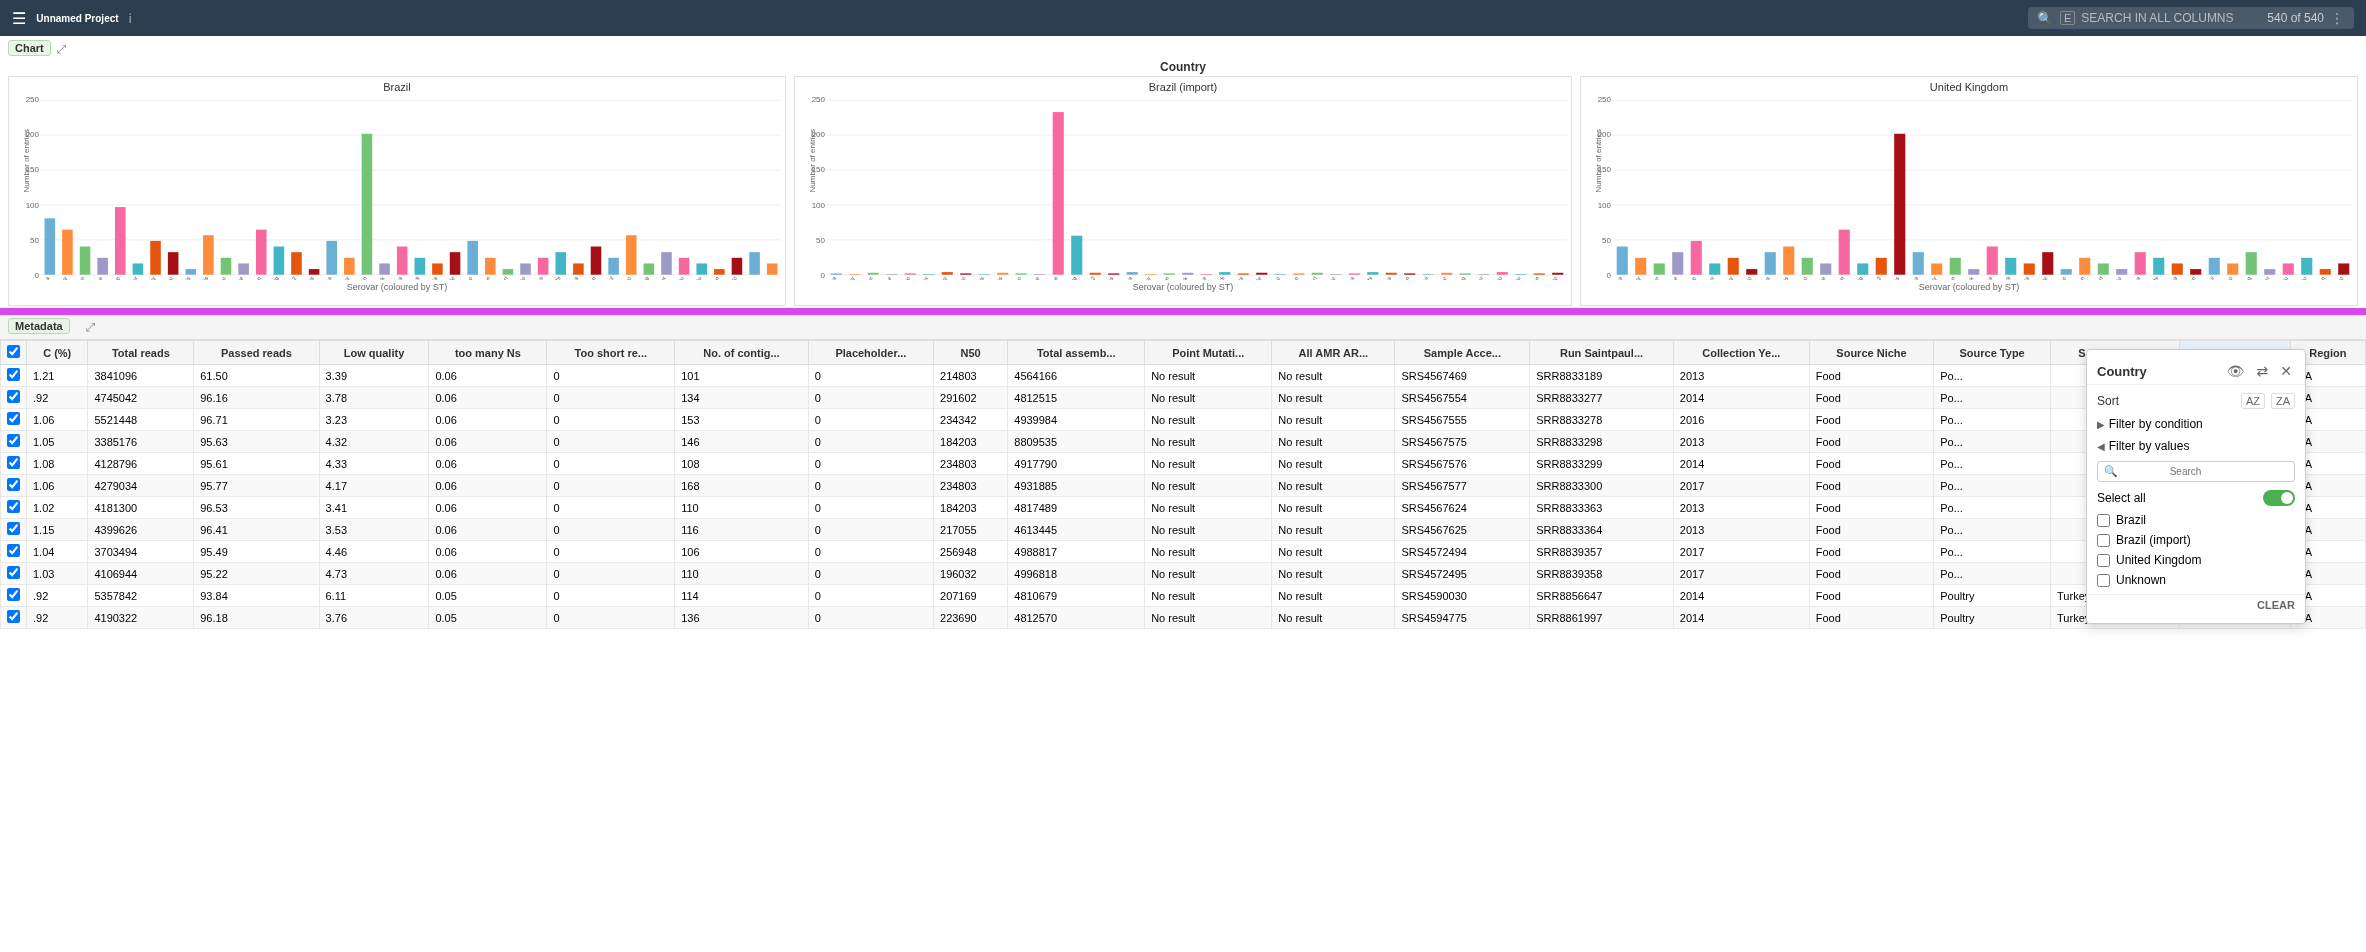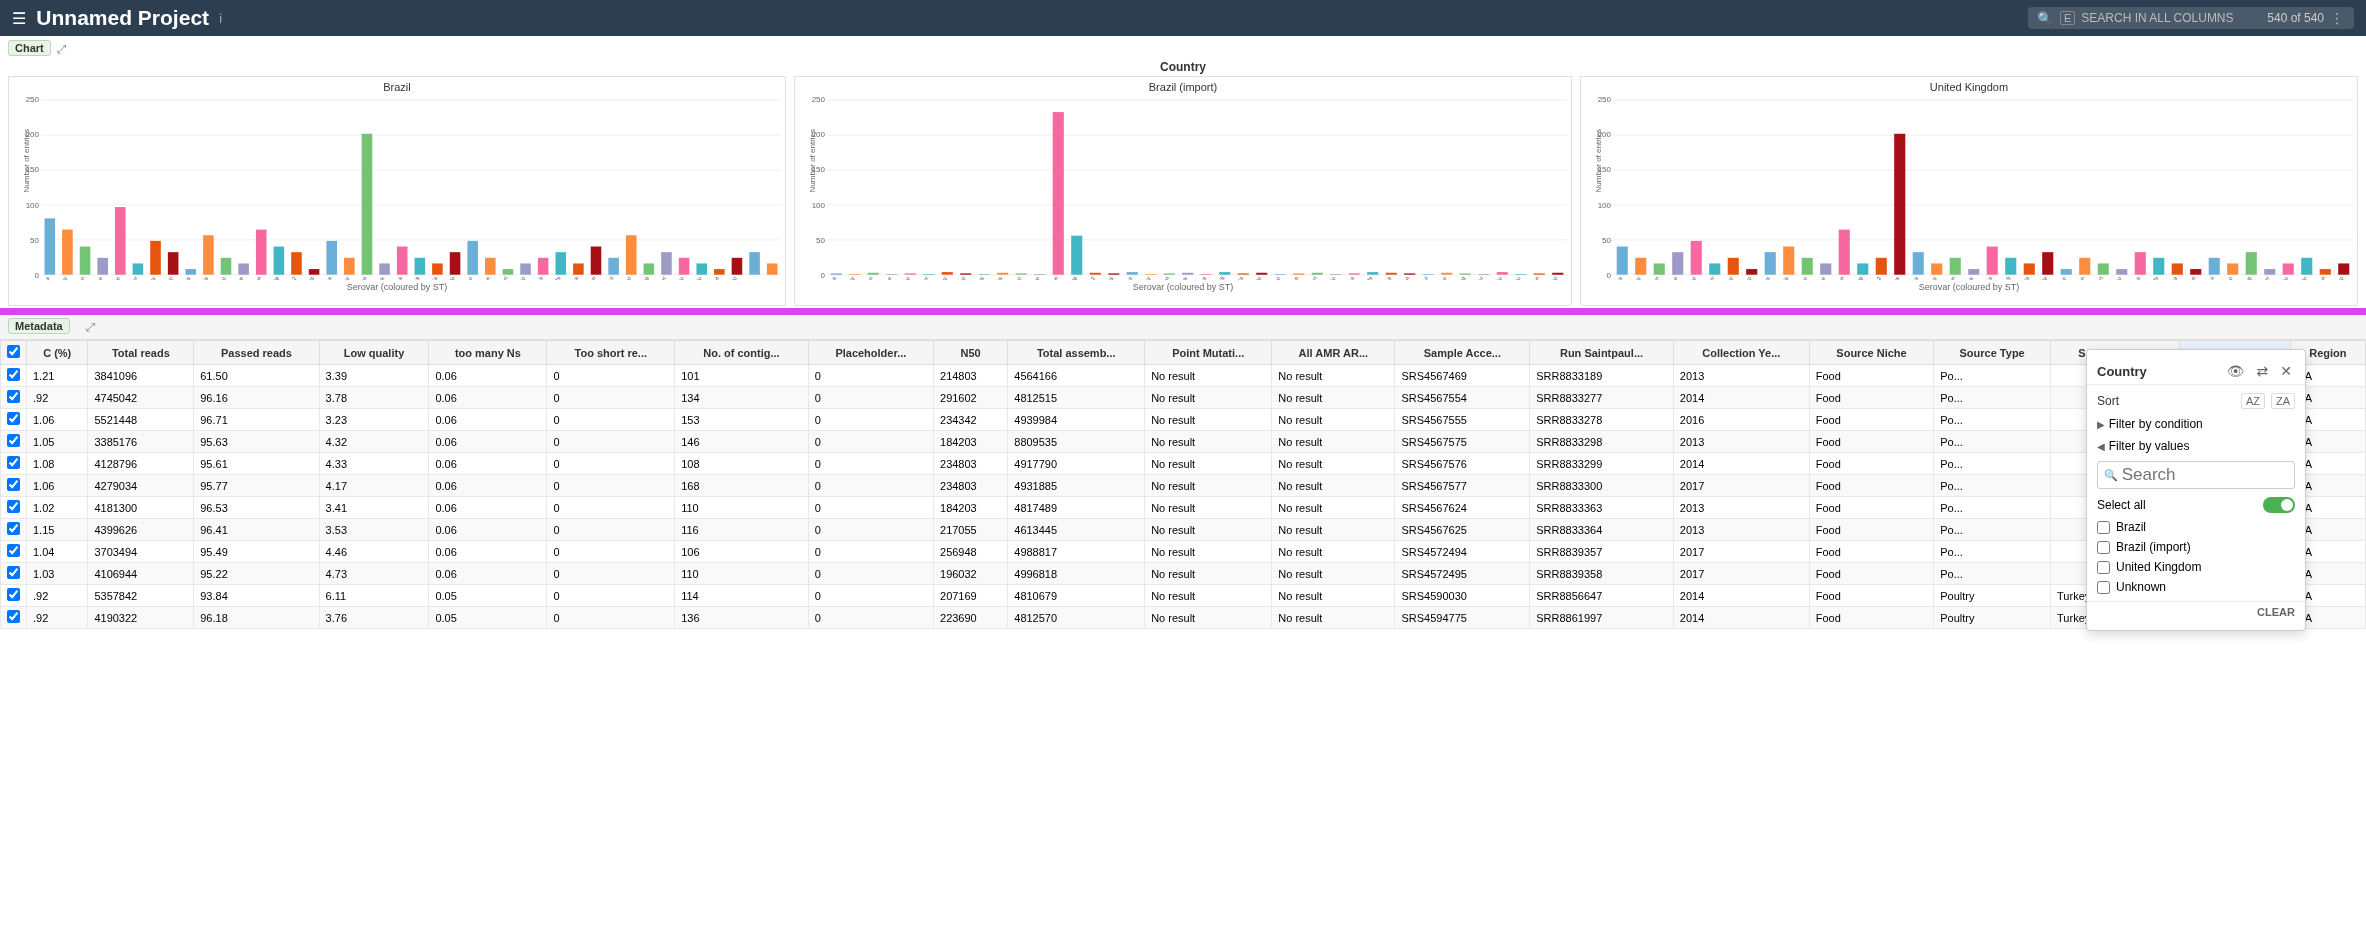--- a/index.html
+++ b/index.html
@@ -8,21 +8,21 @@
     
     .header {
       background: #2c3e50;
       height: 36px;
       display: flex;
       align-items: center;
       padding: 0 12px;
       gap: 10px;
     }
     .header-menu-icon { color: #fff; font-size: 16px; cursor: pointer; }
-    .header-title { color: #fff; font-size: 21px; font-weight: 600; }
+    .header-title { color: #fff; font-size: 10px; font-weight: 600; }
     .header-info-icon { color: #aaa; font-size: 13px; cursor: pointer; }
     .header-search {
       margin-left: auto;
       display: flex;
       align-items: center;
       background: rgba(255,255,255,0.15);
       border-radius: 4px;
       padding: 3px 10px;
       gap: 6px;
     }
@@ -192,22 +192,23 @@
       border: 1px solid #ccc;
       border-radius: 3px;
       display: flex;
       align-items: center;
       padding: 3px 6px;
       gap: 4px;
     }
     .filter-search-box input {
       border: none;
       outline: none;
-      font-size: 17px;
+      font-size: 10px;
       width: 100%;
+      margin-left: 48px;
     }
     .filter-select-all {
       display: flex;
       align-items: center;
       justify-content: space-between;
       padding: 4px 10px;
       font-size: 12px;
     }
     .toggle-switch {
       width: 32px;

